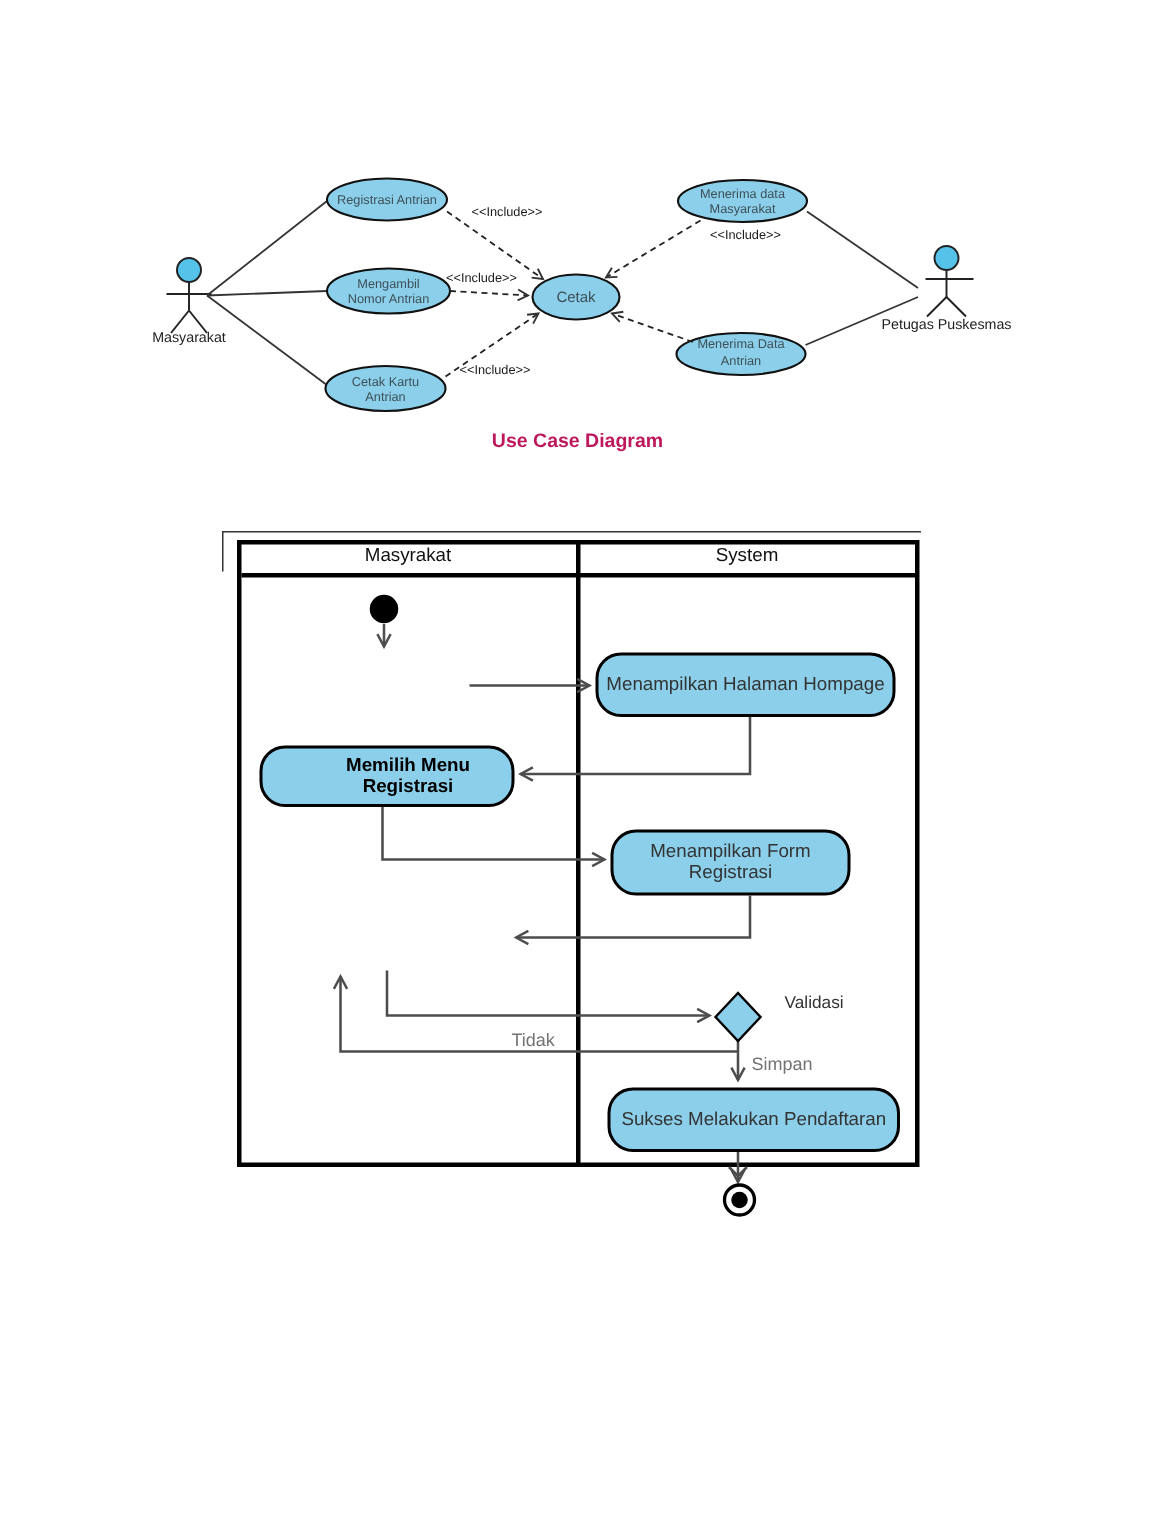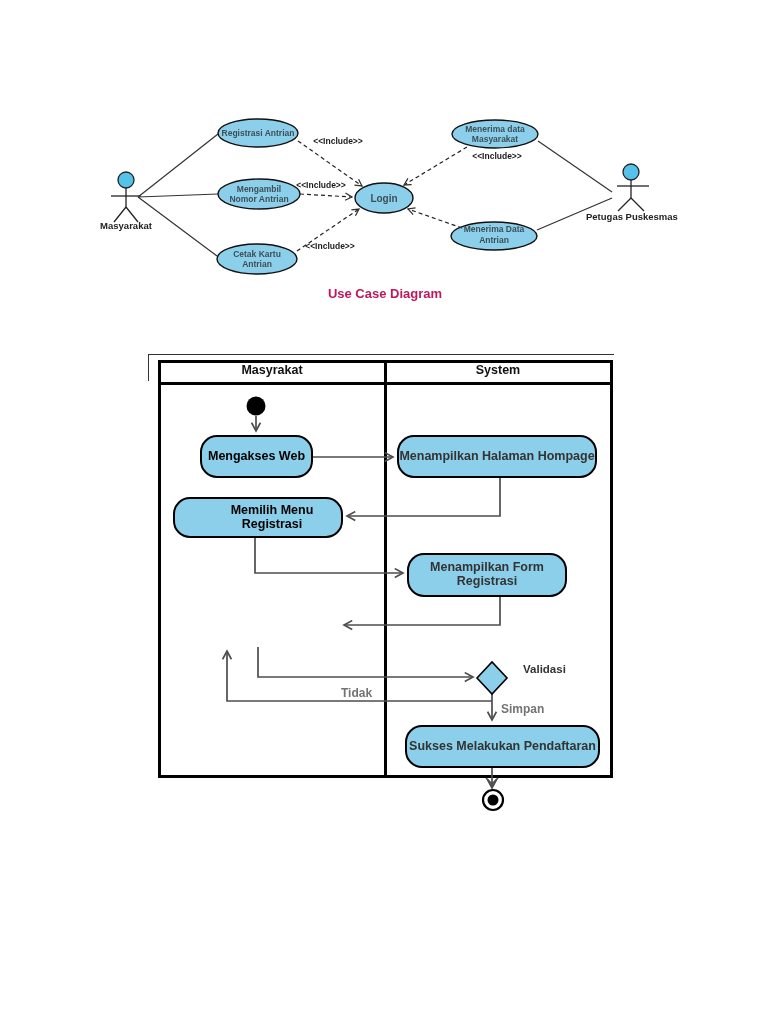--- a/index.html
+++ b/index.html
@@ -1,18 +1,18 @@
 <!DOCTYPE html>
 <html><head>
 <meta charset="utf-8">
 <style>
   html,body{margin:0;padding:0;}
   .page{position:relative;width:768px;height:1024px;background:#ffffff;overflow:hidden;
         font-family:"Liberation Sans","DejaVu Sans",sans-serif;}
-  .abs{position:absolute;font-weight:bold;}
+  .abs{position:absolute;}
   .layer{position:absolute;left:0;top:0;pointer-events:none;}
   .uc-label{font-size:8.5px;color:#3d4f57;line-height:1.18;display:flex;align-items:center;
             justify-content:center;text-align:center;}
   .login-label{font-size:10px;color:#3d4f57;display:flex;align-items:center;justify-content:center;}
   .inc{font-size:8.5px;color:#1a1a1a;white-space:nowrap;text-align:center;}
   .actor-label{font-size:9.5px;color:#222;text-align:center;white-space:nowrap;}
   .cap{font-weight:bold;font-size:13px;color:#be185d;text-align:center;white-space:nowrap;}
   .frame{border:3px solid #000;box-sizing:border-box;background:transparent;}
   .frame-header{height:19px;border-bottom:3px solid #000;}
   .divider{background:#000;}
@@ -32,23 +32,20 @@
 
   <div class="abs thin" style="left:148px;top:354px;width:466px;height:1px;"></div>
   <div class="abs thin" style="left:148px;top:354px;width:1px;height:27px;"></div>
   <div class="abs frame" style="left:158px;top:360px;width:455px;height:418px;">
     <div class="frame-header"></div>
   </div>
   <div class="abs divider" style="left:384px;top:360px;width:3px;height:418px;"></div>
   <div class="abs lane-label" style="left:200px;top:363px;width:144px;">Masyrakat</div>
   <div class="abs lane-label" style="left:420px;top:363px;width:156px;">System</div>
 
-  <div class="abs act-box act-bold" style="left:200px;top:435px;width:113px;height:43px;">
-    <span>Mengakses Web</span>
-  </div>
   <div class="abs act-box" style="left:397px;top:435px;width:200px;height:43px;">
     <span>Menampilkan Halaman Hompage</span>
   </div>
   <div class="abs act-box act-bold" style="left:173px;top:497px;width:170px;height:41px;padding-left:28px;">
     <span>Memilih Menu Registrasi</span>
   </div>
   <div class="abs act-box" style="left:407px;top:553px;width:160px;height:44px;">
     <span>Menampilkan Form Registrasi</span>
   </div>
   <div class="abs act-box" style="left:405px;top:725px;width:195px;height:43px;">
@@ -130,21 +127,21 @@
       <g>
         <circle cx="493" cy="800" r="10" fill="#fff" stroke="#000" stroke-width="2.2"></circle>
         <circle cx="493" cy="800" r="5.5" fill="#000"></circle>
       </g>
     </g>
   </svg>
 
   <div class="abs uc-label" style="left:215px;top:121px;width:86px;height:24px;">Registrasi Antrian</div>
   <div class="abs uc-label" style="left:228px;top:179px;width:62px;height:30px;">Mengambil Nomor Antrian</div>
   <div class="abs uc-label" style="left:229px;top:244px;width:56px;height:30px;">Cetak Kartu Antrian</div>
-  <div class="abs login-label" style="left:354px;top:188px;width:60px;height:20px;">Login</div>
+  <div class="abs login-label" style="left:354px;top:188px;width:60px;height:20px;">Cetak</div>
   <div class="abs uc-label" style="left:462px;top:120px;width:66px;height:28px;">Menerima data Masyarakat</div>
   <div class="abs uc-label" style="left:461px;top:222px;width:66px;height:25px;text-align:center;">Menerima Data Antrian</div>
 
   <div class="abs inc" style="left:310px;top:136px;width:56px;">&lt;&lt;Include&gt;&gt;</div>
   <div class="abs inc" style="left:293px;top:180px;width:56px;">&lt;&lt;Include&gt;&gt;</div>
   <div class="abs inc" style="left:302px;top:241px;width:56px;">&lt;&lt;Include&gt;&gt;</div>
   <div class="abs inc" style="left:469px;top:151px;width:56px;">&lt;&lt;Include&gt;&gt;</div>
 
   <div class="abs actor-label" style="left:91px;top:220px;width:70px;">Masyarakat</div>
   <div class="abs actor-label" style="left:586px;top:211px;width:90px;">Petugas Puskesmas</div>

